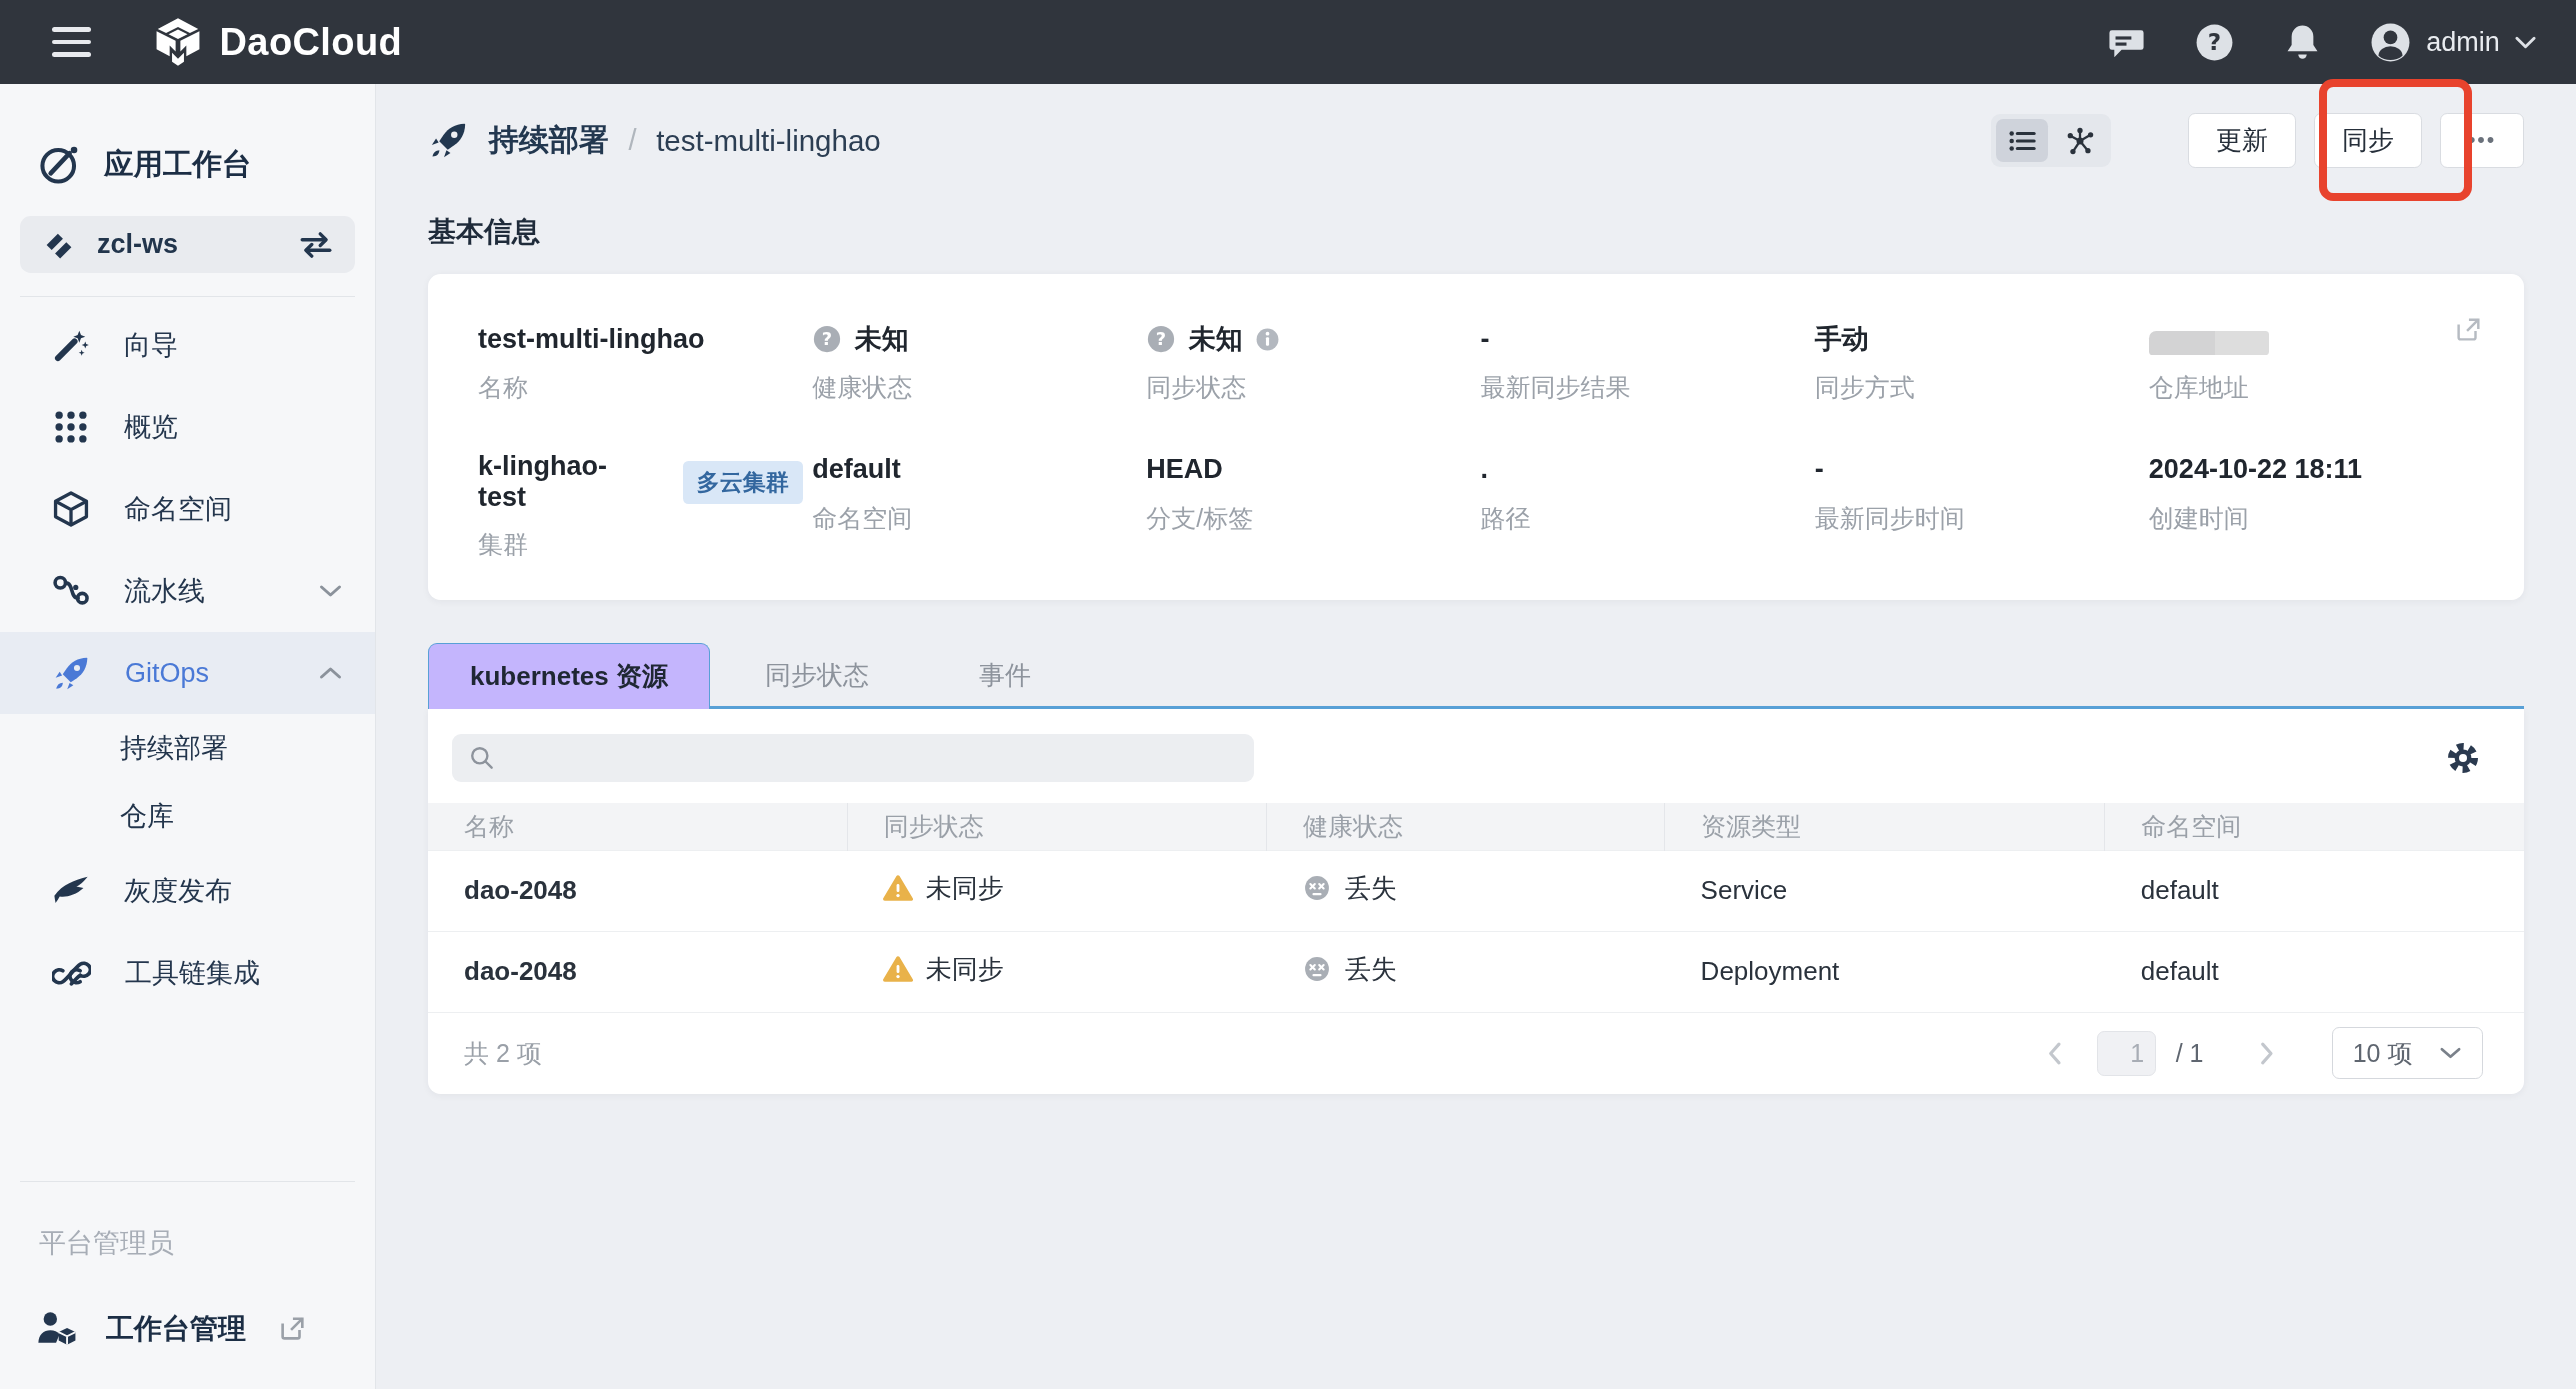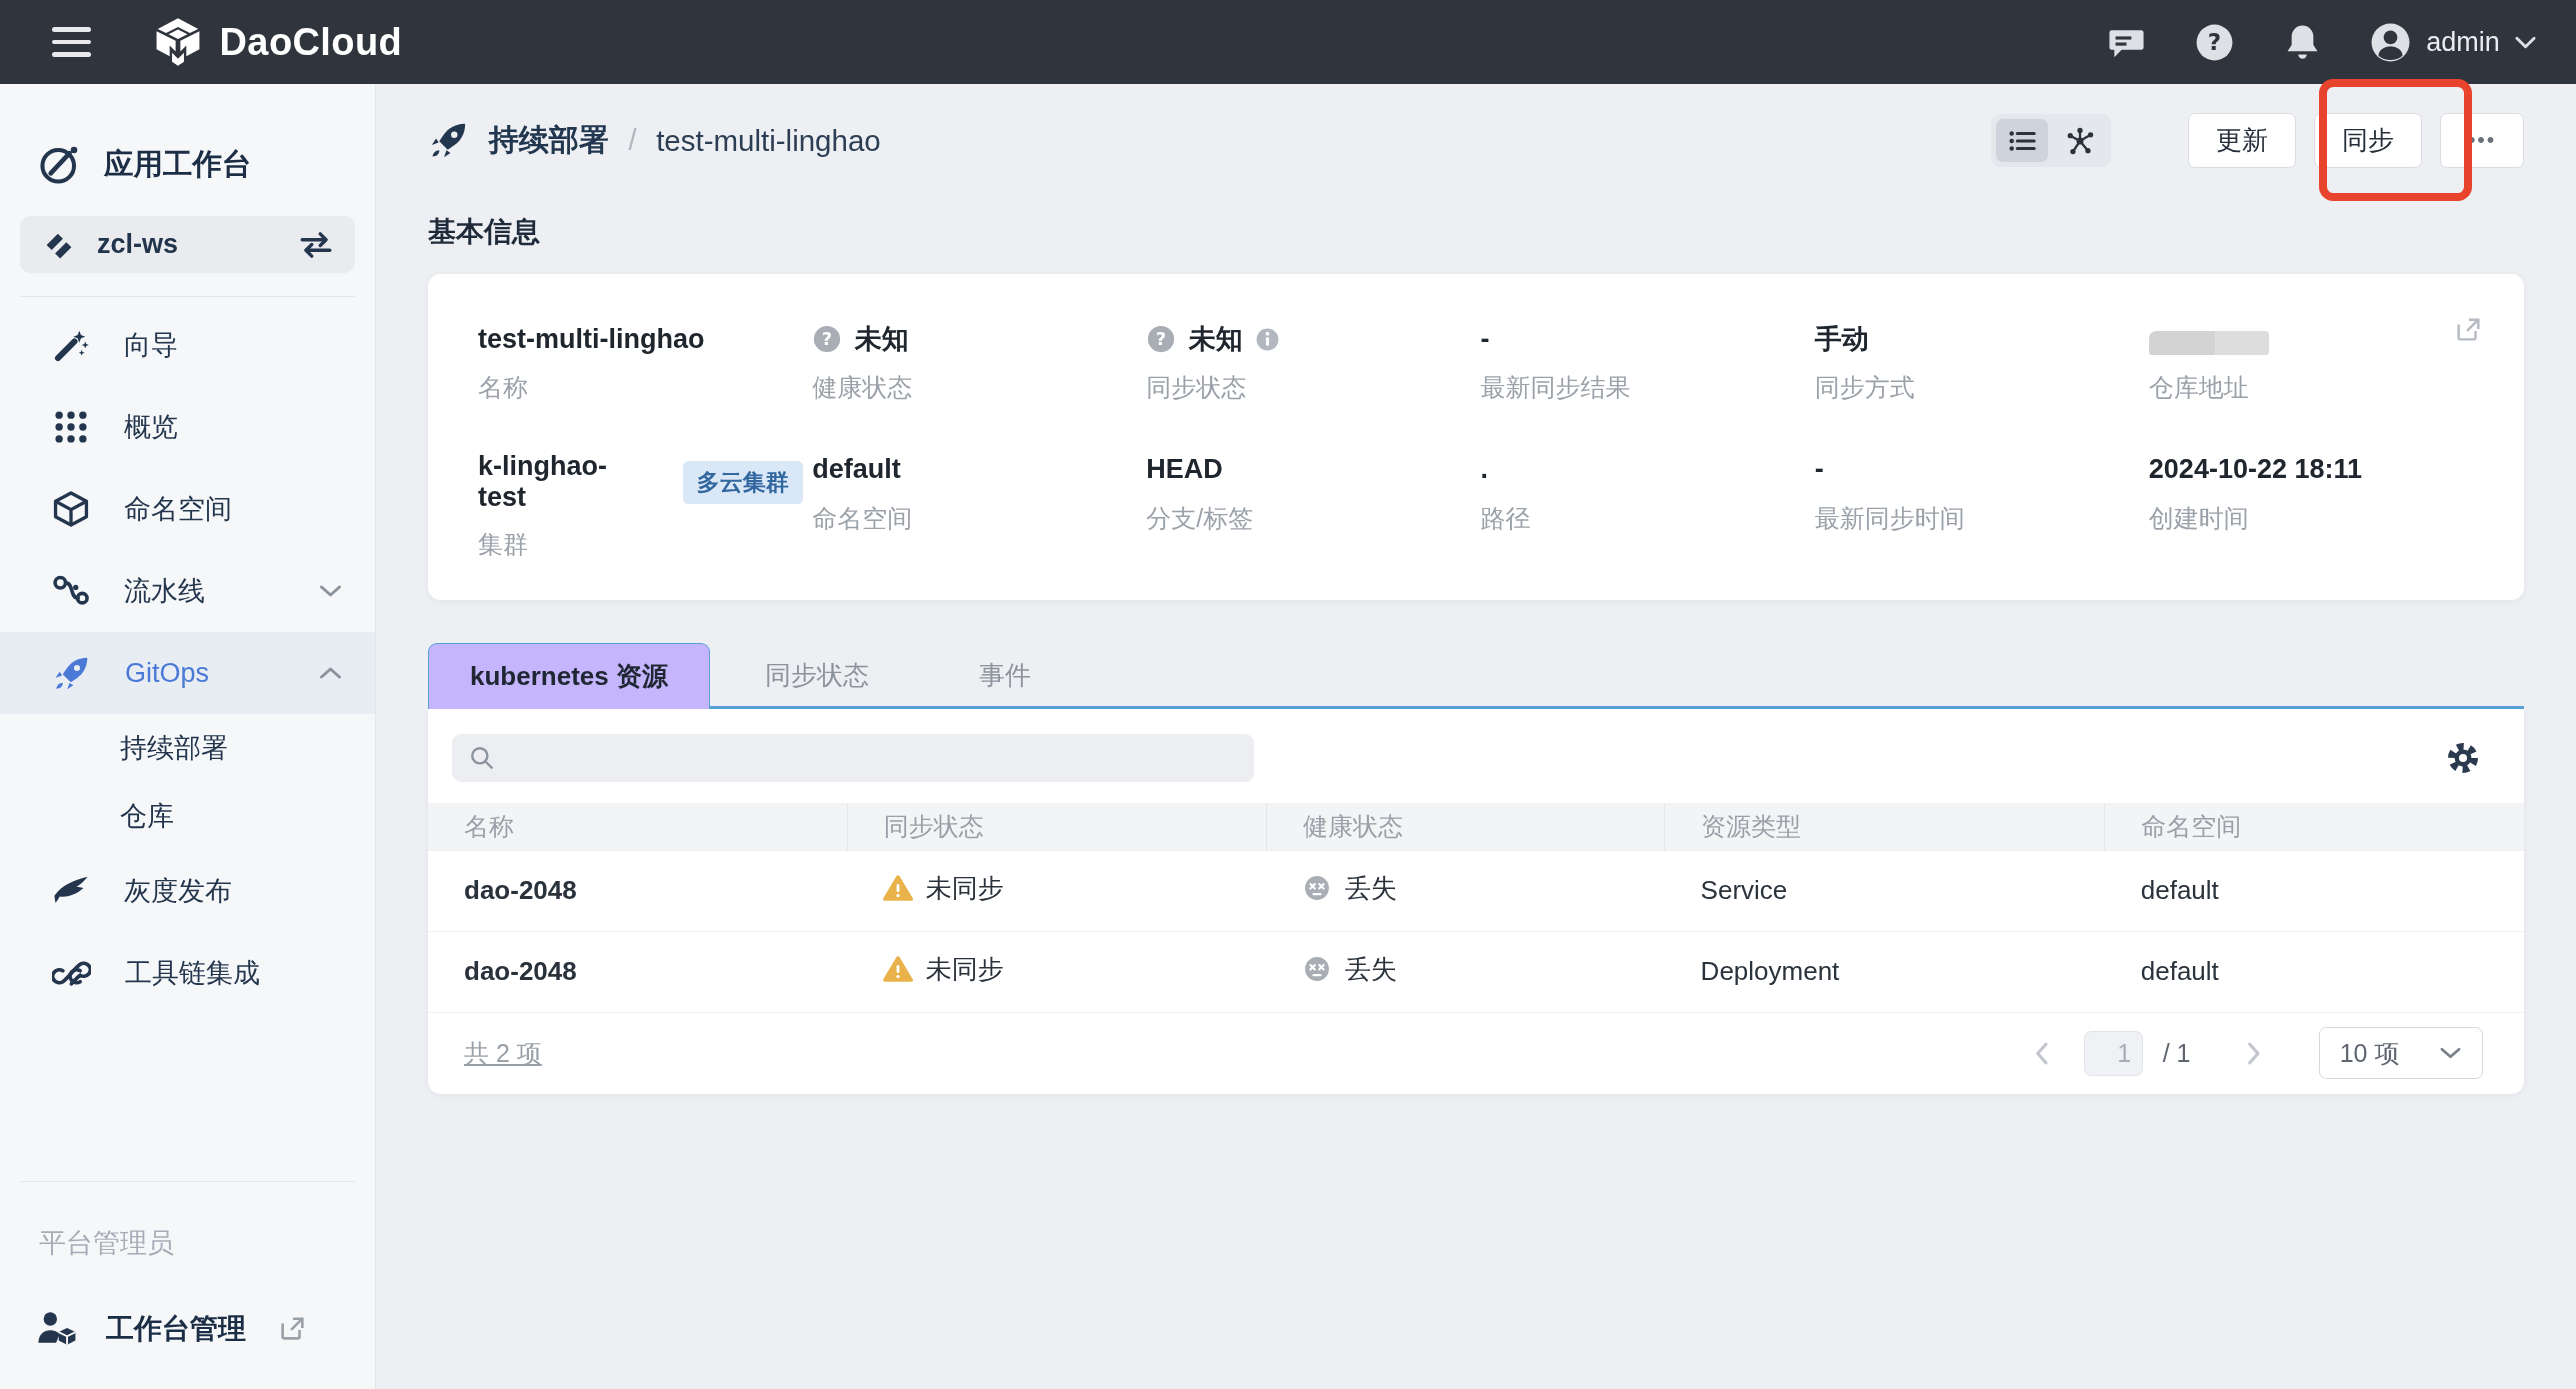--- a/index.html
+++ b/index.html
@@ -124,30 +124,30 @@
   .res-table thead th + th { border-left:1.8px solid #e4e6ea; }
   .res-table tbody td {
     height:81px; font-size:26px; color:#2a323c; padding-left:36px;
     border-bottom:1.8px solid #edeff1;
   }
   .res-table tbody tr:first-child td { border-top:1.8px solid #edeff1; }
   td.name-cell { font-weight:bold; color:#1f252e; }
   .cell-ic { display:inline-flex; align-items:center; gap:12.5px; }
 
   .table-footer { height:81px; display:flex; align-items:center; padding:0 41px 0 36px; }
-  .total-text { font-size:25px; color:#9aa0a8;text-decoration:underline; }
+  .total-text { font-size:25px; color:#9aa0a8; }
   .pager { margin-left:auto; display:flex; align-items:center; gap:19.7px; }
   .page-input {
     width:59px; height:45px; background:#f0f1f4; border:1.8px solid #e2e4e8; border-radius:7.2px;
     text-align:right; padding-right:10.7px; font-size:25px; color:#a8adb5; font-family:inherit; outline:none;
   }
   .page-of { font-size:25px; color:#5f6670; }
   .pg-chev { cursor:pointer; display:flex; padding:0 12.5px; }
   .size-select {
-    margin-left:23px; width:164px; height:52px; border:1.8px solid #d5d8dd; border-radius:7.2px;
+    margin-left:23px; width:151px; height:52px; border:1.8px solid #d5d8dd; border-radius:7.2px;
     display:flex; align-items:center; padding:0 19.7px; cursor:pointer; background:#fff;
   }
   .size-select-text { font-size:25px; color:#5f6670; flex:1; }
 </style>
 </head>
 <body>
 
 <div class="topbar">
   <div class="hamburger">
       <span></span>

